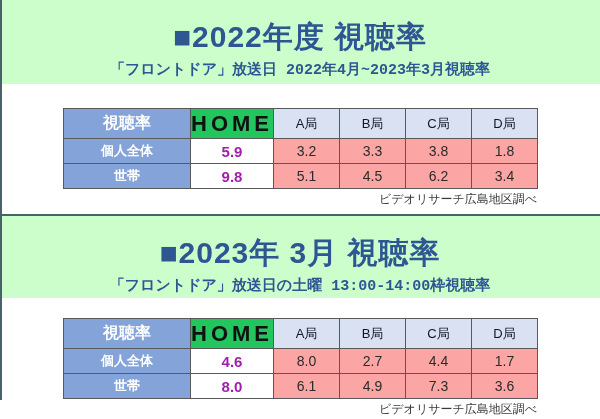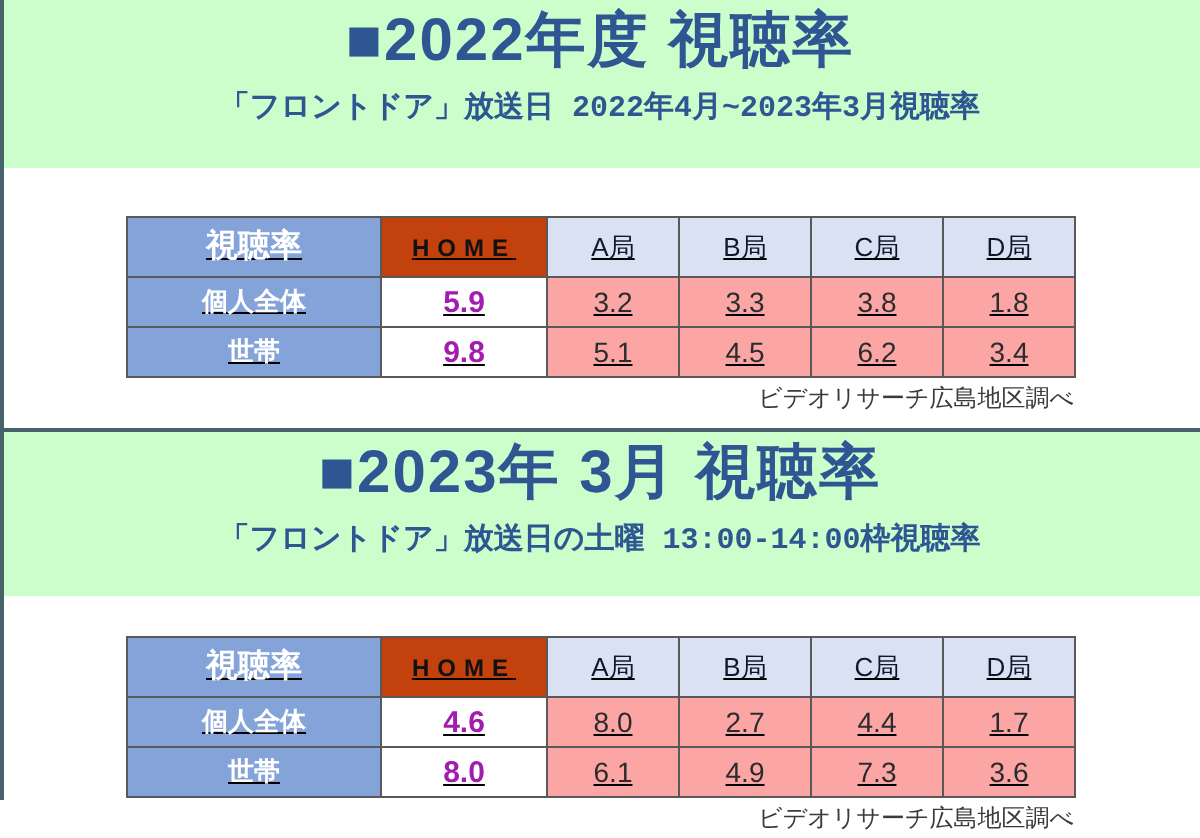--- a/index.html
+++ b/index.html
@@ -21,21 +21,21 @@
     width: 2px;
     height: 400px;
     background: #47626a;
     z-index: 5;
   }
   .band {
     background: #cbfecb;
     text-align: center;
     height: 84px;
     box-sizing: border-box;
-    padding-top: 2px;
+    padding-top: 18px;
   }
   .band .title {
     margin: 0;
     font-size: 30px;
     line-height: 38px;
     font-weight: bold;
     color: #2e5693;
     letter-spacing: 1px;
   }
   .band .subtitle {
@@ -49,21 +49,20 @@
   .band.second {
     margin-top: 7px;
     border-top: 2px solid #47626a;
     height: 84px;
   }
   table.ratings {
     border-collapse: collapse;
     table-layout: fixed;
     margin: 24px 0 0 63px;
     border: 1px solid #404040;
-    text-decoration: underline;
   }
   table.ratings.t2 {
     margin-top: 20px;
   }
   table.ratings th, table.ratings td {
     border: 1px solid #595959;
     text-align: center;
     vertical-align: middle;
     padding: 0;
     overflow: hidden;
@@ -77,24 +76,24 @@
     font-weight: bold;
     font-size: 16px;
   }
   td.c-label {
     background: #84a3d8;
     color: #ffffff;
     font-weight: bold;
     font-size: 13px;
   }
   th.c-home {
-    background: #c2410c;
+    background: #22c55e;
     color: #111111;
     font-weight: bold;
-    font-size: 12px;
+    font-size: 22px;
     letter-spacing: 4px;
   }
   th.c-sta {
     background: #d9e1f2;
     color: #0f172a;
     font-weight: normal;
     font-size: 13px;
   }
   td.c-home-val {
     background: #ffffff;

